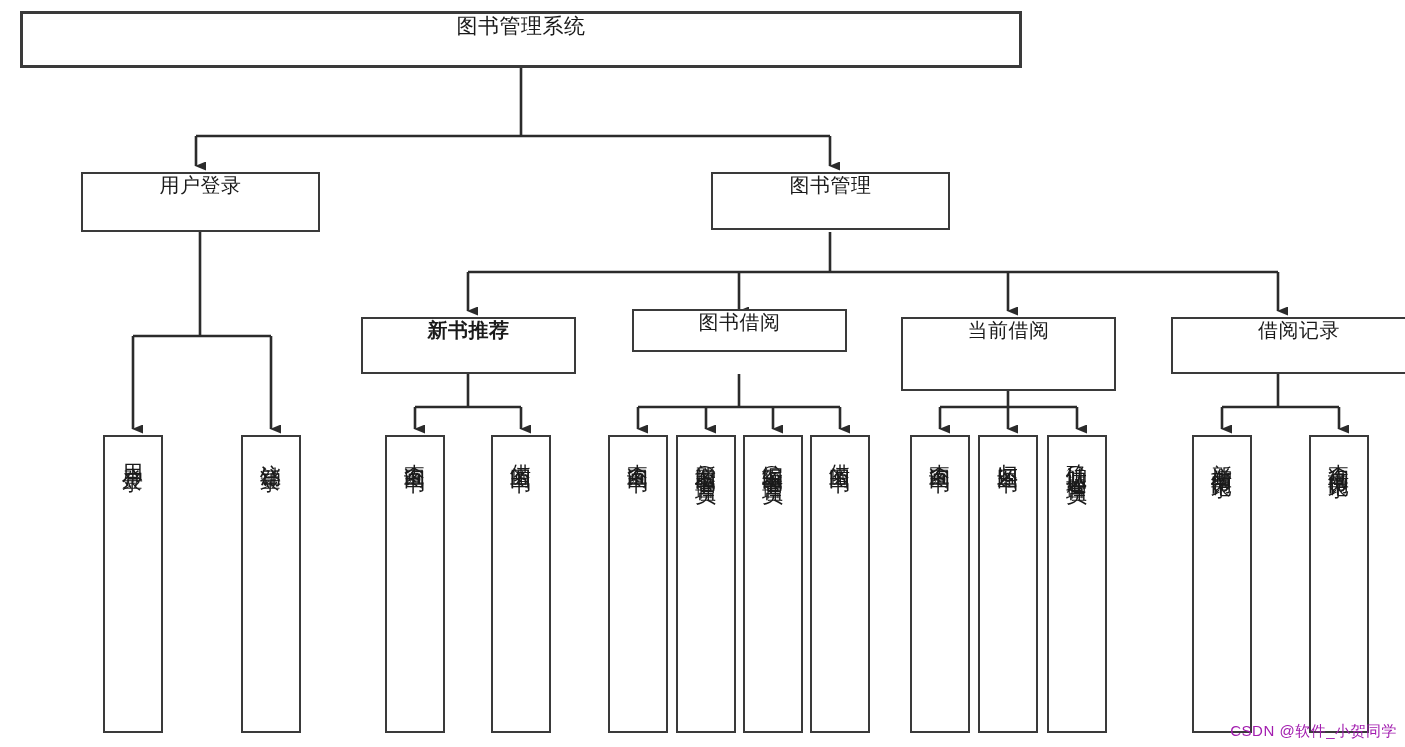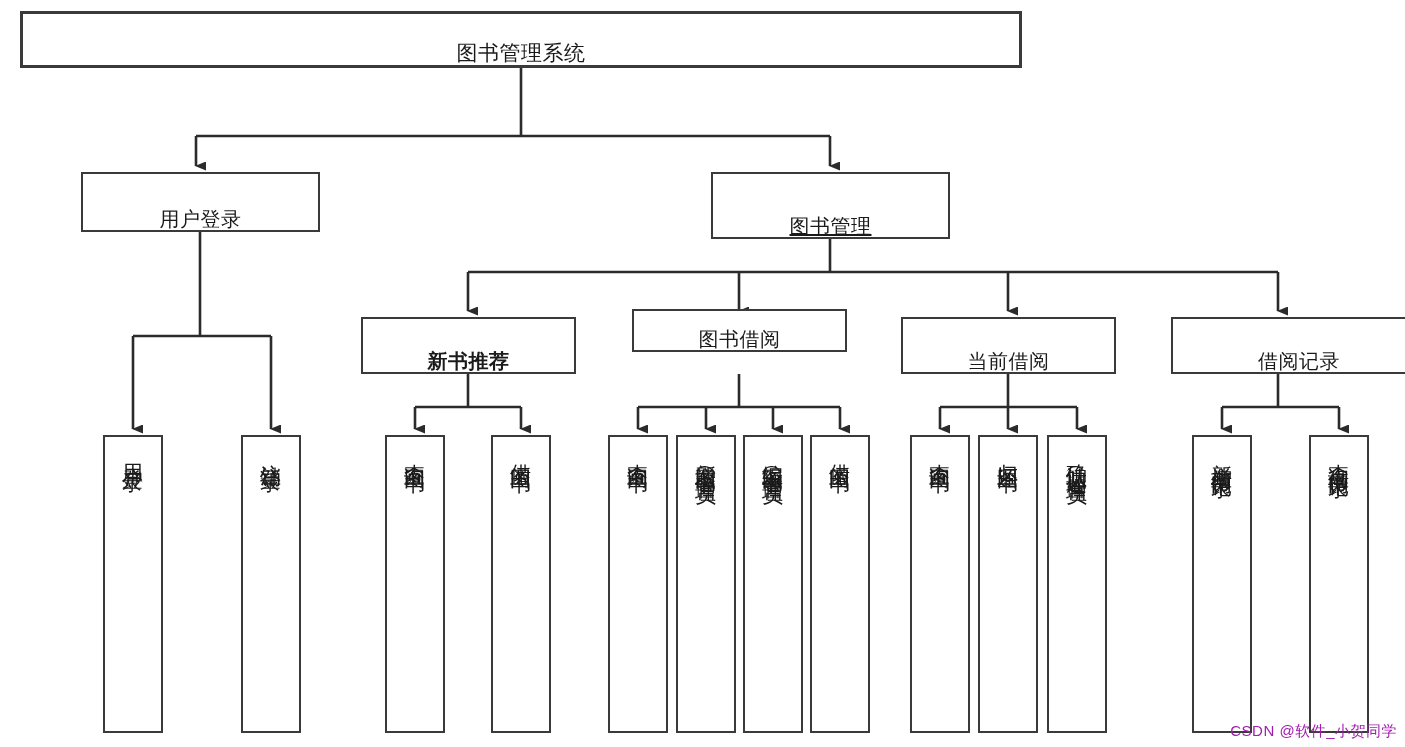--- a/index.html
+++ b/index.html
@@ -25,21 +25,21 @@
     width: 1405px;
     height: 747px;
     pointer-events: none;
   }
   .node {
     position: absolute;
     box-sizing: border-box;
     background: #ffffff;
     border: 2.5px solid #3a3a3a;
     display: flex;
-    align-items: flex-end;
+    align-items: flex-start;
     justify-content: center;
     color: #1a1a1a;
   }
   .node.level-root {
     border-width: 3px;
   }
   .node-label {
     display: block;
     text-align: center;
     line-height: 1.12;
@@ -134,33 +134,33 @@
   </svg>
 
   <div class="node level-root" style="left:20px; top:11px; width:1002px; height:57px;">
     <span class="node-label">图书管理系统</span>
   </div>
 
   <div class="node level-2" style="left:81px; top:172px; width:239px; height:60px;">
     <span class="node-label">用户登录</span>
   </div>
 
-  <div class="node level-2" style="left:711px; top:172px; width:239px; height:67px;text-decoration:underline;">
+  <div class="node level-2" style="left:711px; top:172px; width:239px; height:58px;">
     <span class="node-label">图书管理</span>
   </div>
 
   <div class="node level-3" style="left:361px; top:317px; width:215px; height:57px;font-weight:bold;">
     <span class="node-label">新书推荐</span>
   </div>
 
   <div class="node level-3" style="left:632px; top:309px; width:215px; height:43px;">
     <span class="node-label">图书借阅</span>
   </div>
 
-  <div class="node level-3" style="left:901px; top:317px; width:215px; height:57px;">
+  <div class="node level-3" style="left:901px; top:317px; width:215px; height:74px;">
     <span class="node-label">当前借阅</span>
   </div>
 
   <div class="node level-3" style="left:1171px; top:317px; width:256px; height:57px;">
     <span class="node-label">借阅记录</span>
   </div>
 
   <div class="node leaf" style="left:103px; top:435px; width:60px; height:298px;">
     <span class="node-label">用户登录</span>
   </div>

